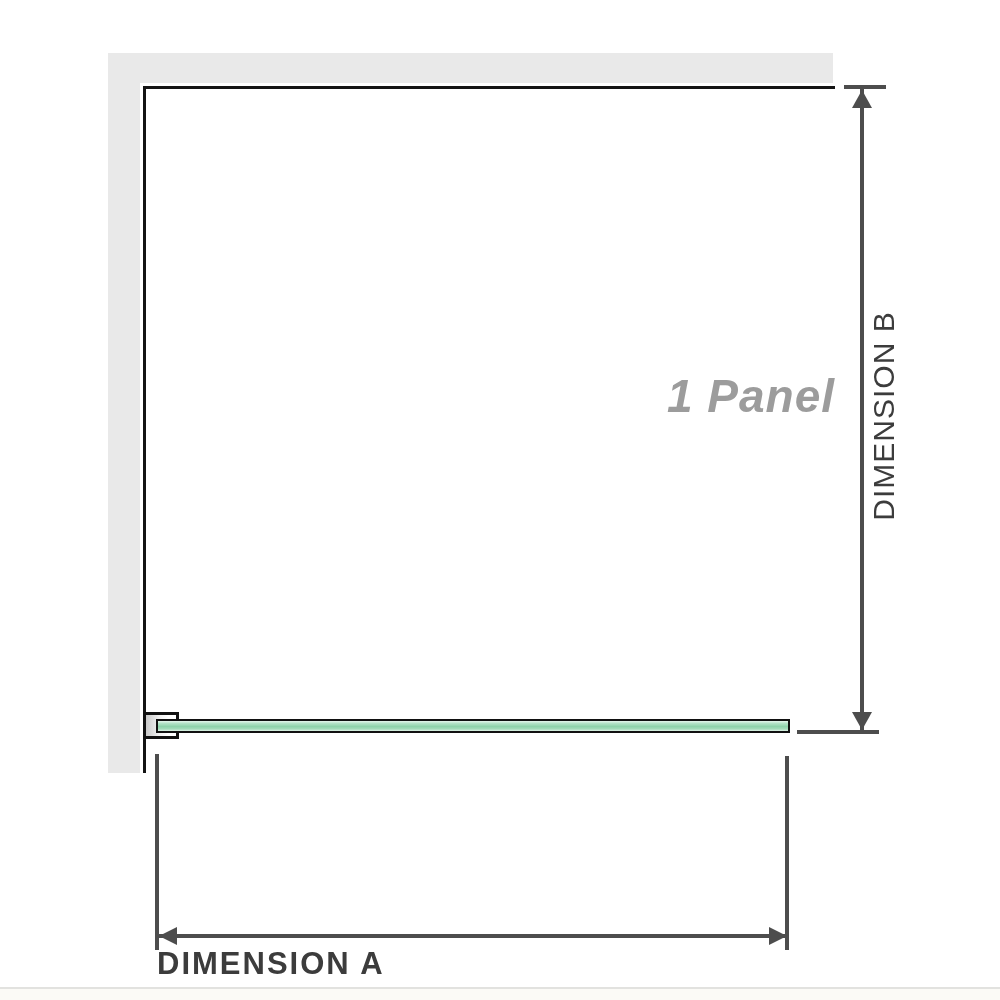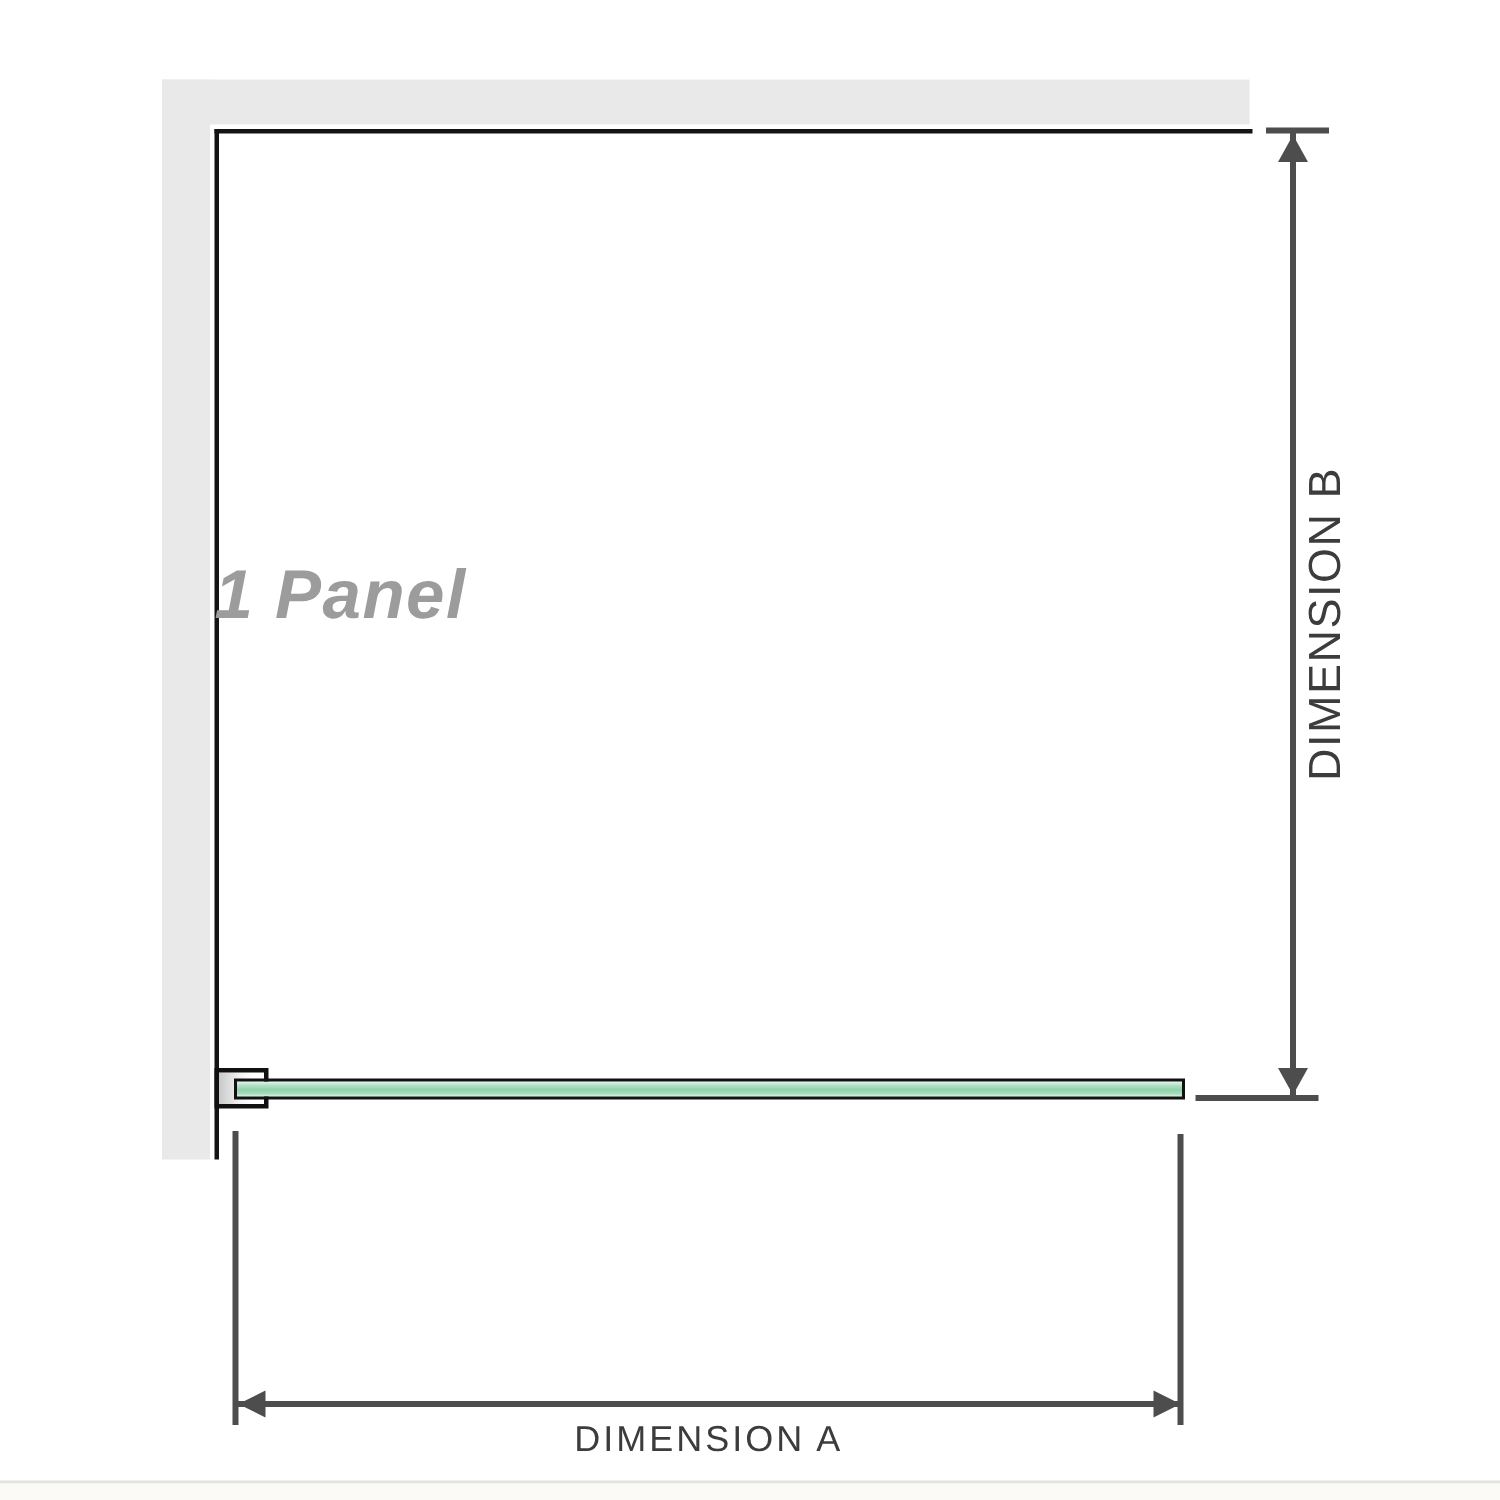--- a/index.html
+++ b/index.html
@@ -19,21 +19,21 @@
   
   .wall-top{left:108px;top:53px;width:725px;height:30px;background:var(--wall-fill);}
   .wall-left{left:108px;top:53px;width:32px;height:720px;background:var(--wall-fill);}
 
   
   .border-top{left:143px;top:86px;width:692px;height:3px;background:var(--panel-outline);}
   .border-left{left:143px;top:86px;width:3px;height:687px;background:var(--panel-outline);}
 
   
   .panel-label{
-    left:143px;top:369px;width:692px;text-align:left;
+    left:143px;top:369px;width:692px;text-align:right;
     font-size:46px;font-weight:bold;font-style:italic;
     color:var(--label-gray);letter-spacing:1px;
   }
 
   
   .bracket{
     left:143px;top:712px;width:36px;height:27px;box-sizing:border-box;
     border:3px solid #111;
     background:linear-gradient(to right,#c9c9c9 0%,#f2f2f2 45%,#ffffff 75%);
     z-index:3;
@@ -60,22 +60,22 @@
     white-space:nowrap;font-size:30px;font-weight:300;letter-spacing:1px;
     color:var(--dimension-text);
   }
 
   .ext-left{left:155px;top:754px;width:4px;height:196px;}
   .ext-right{left:785px;top:756px;width:4px;height:194px;}
   .dima-line{left:157px;top:934px;width:631px;height:4px;}
   .arrow-left{left:159px;top:927px;border-top:9px solid transparent;border-bottom:9px solid transparent;border-right:18px solid var(--dimension-line);}
   .arrow-right{left:769px;top:927px;border-top:9px solid transparent;border-bottom:9px solid transparent;border-left:18px solid var(--dimension-line);}
   .dima-label{
-    left:157px;top:946px;width:631px;text-align:center;
-    font-size:24px;font-weight:400;letter-spacing:2px;color:var(--dimension-text);
+    left:157px;top:946px;width:631px;
+    font-size:31px;font-weight:700;letter-spacing:2px;color:var(--dimension-text);
   }
 
   
   .bottom-edge{left:0;top:987px;width:1000px;height:2px;background:#e2e2df;}
   .bottom-strip{left:0;top:989px;width:1000px;height:11px;background:#fbfaf6;}
 </style>
 </head>
 <body>
 
 <div class="canvas">

